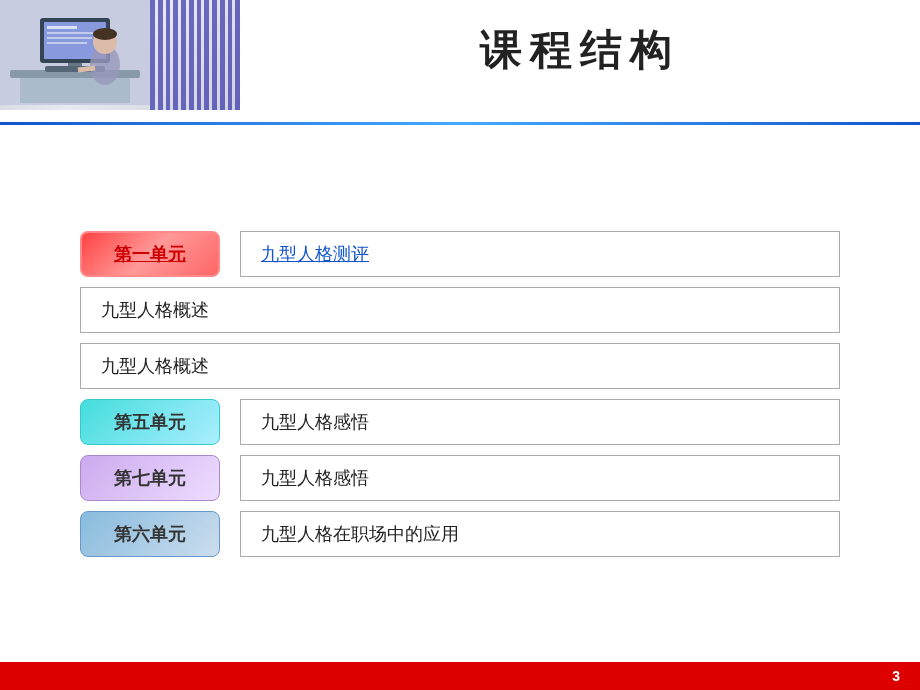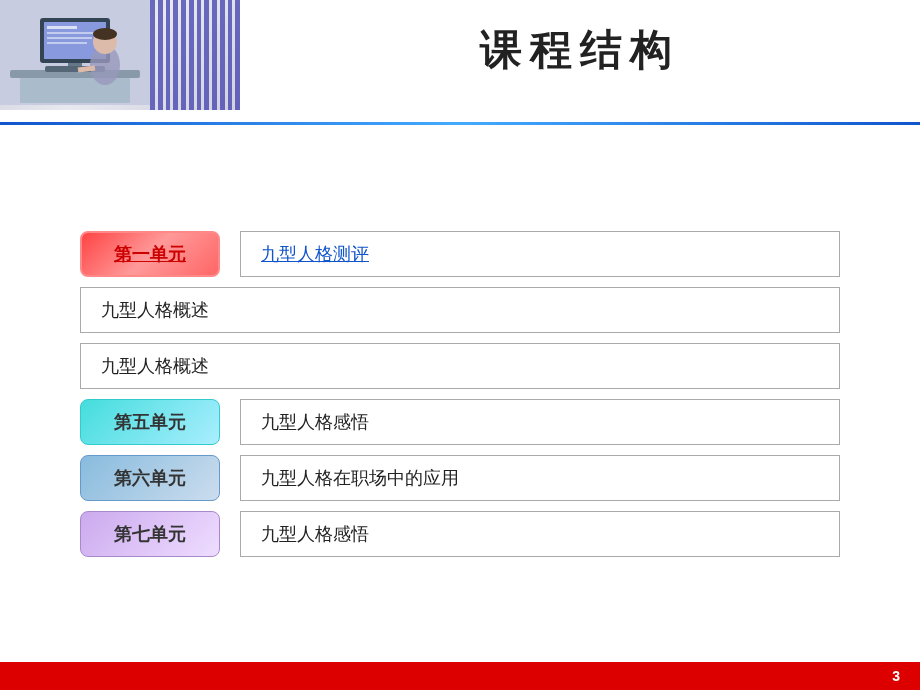--- a/index.html
+++ b/index.html
@@ -273,26 +273,26 @@
         <div class="content-box">九型人格概述</div>
       </div>
       <div class="row">
         <div class="content-box">九型人格概述</div>
       </div>
       <div class="row">
         <div class="unit-label unit5">第五单元</div>
         <div class="content-box">九型人格感悟</div>
       </div>
       <div class="row">
+        <div class="unit-label unit7">第七单元</div>
+        <div class="content-box">九型人格感悟</div>
+      </div>
+      <div class="row">
         <div class="unit-label unit6">第六单元</div>
         <div class="content-box">九型人格在职场中的应用</div>
-      </div>
-      <div class="row">
-        <div class="unit-label unit7">第七单元</div>
-        <div class="content-box">九型人格感悟</div>
       </div>
     </div>
 
   <div class="footer">
     <span class="page-number">3</span>
   </div>
 
 </div>
 
 </body></html>

